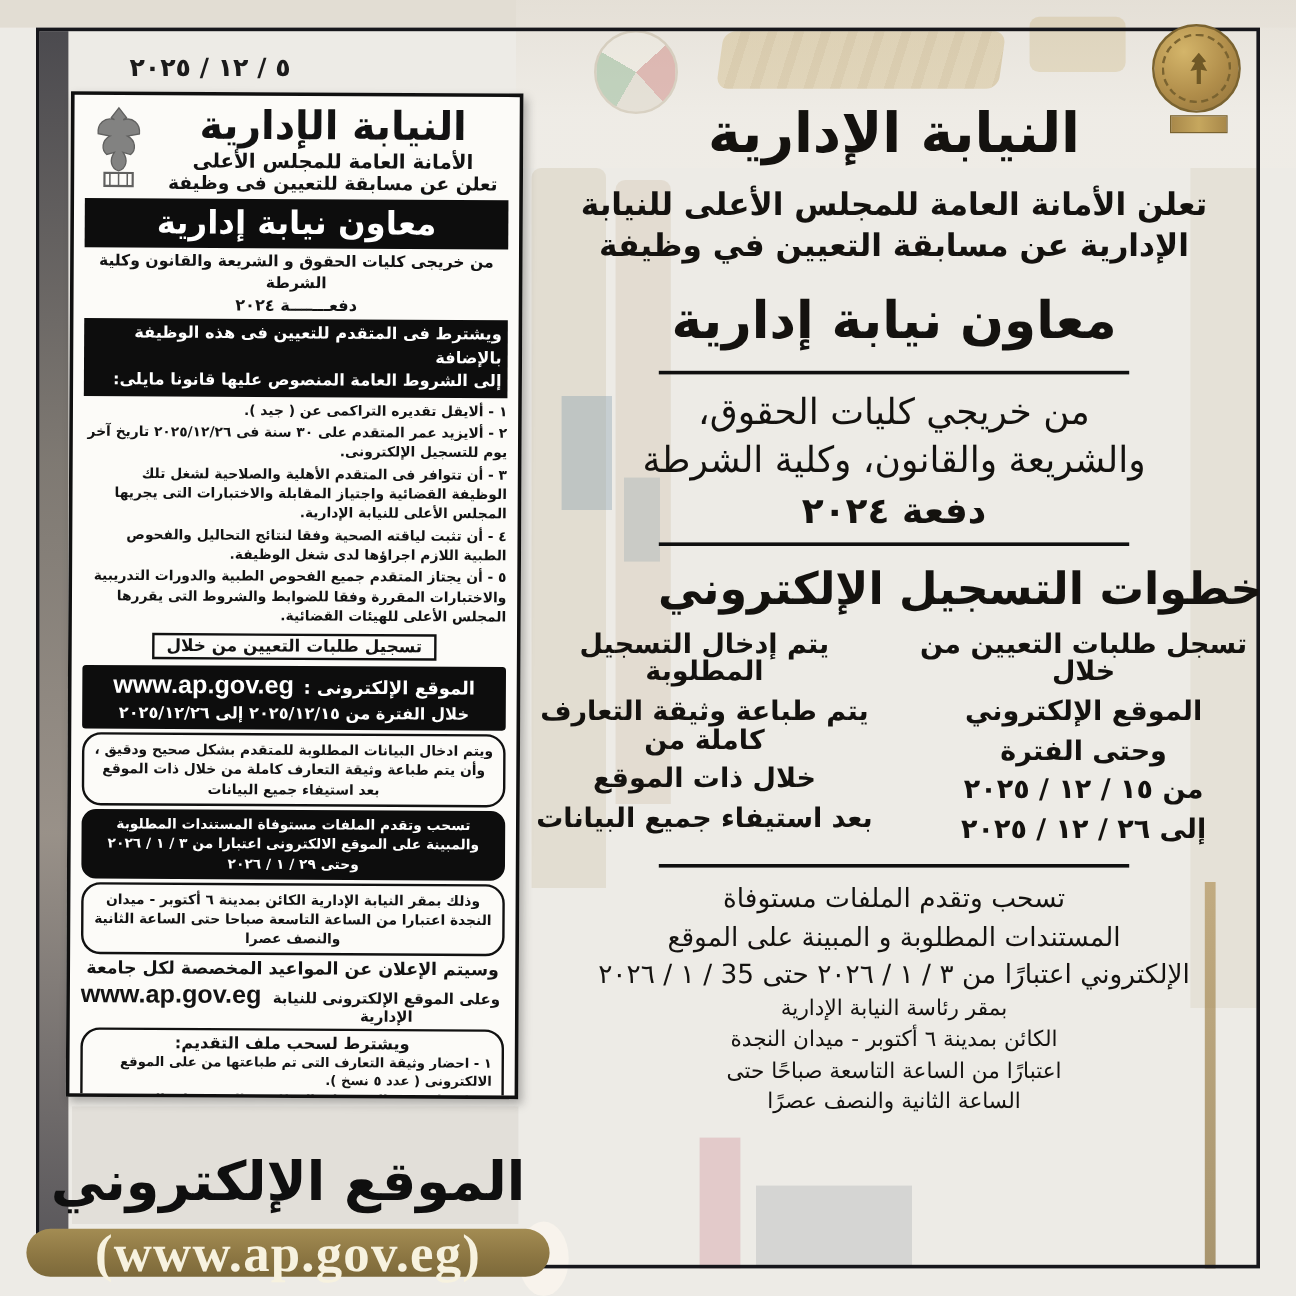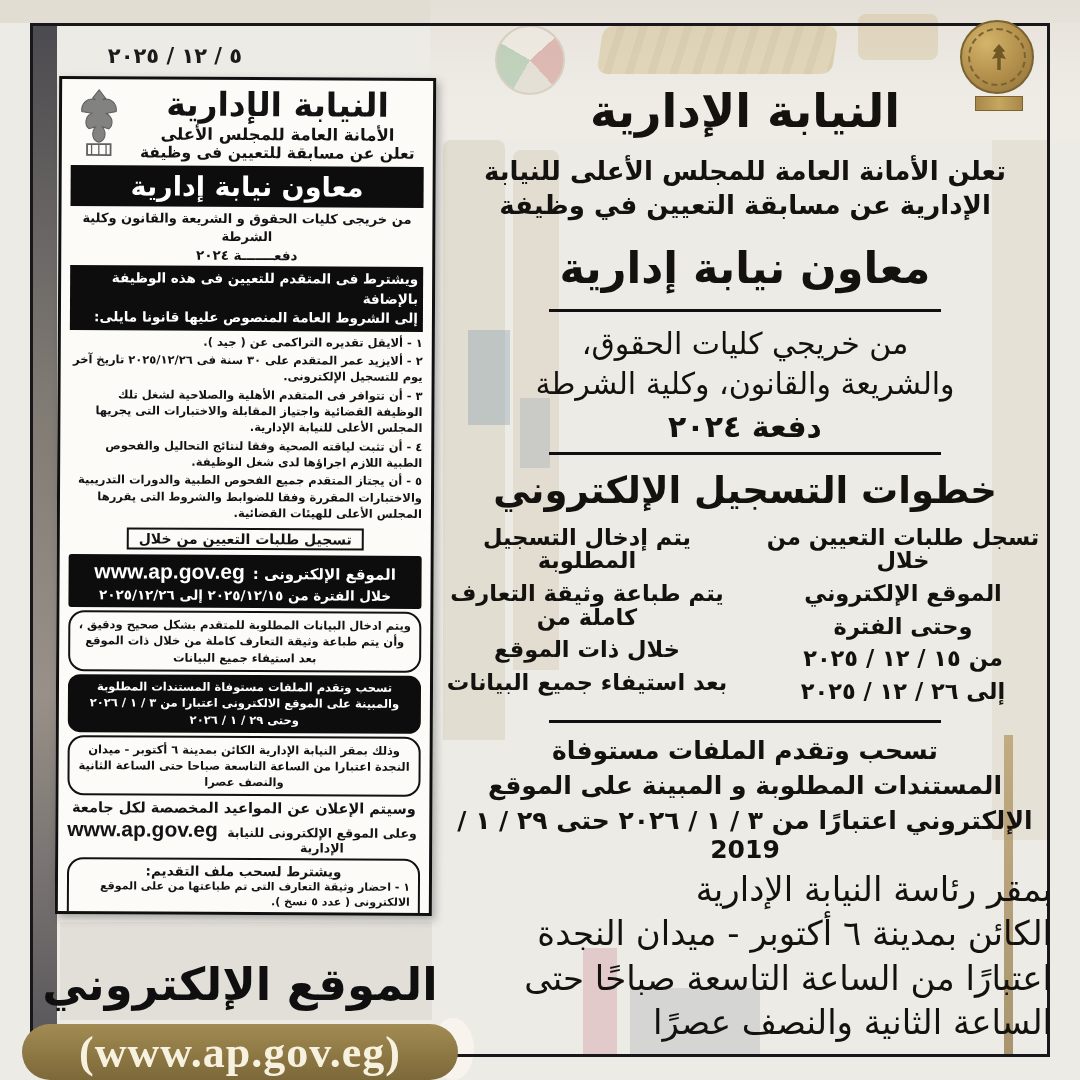--- a/index.html
+++ b/index.html
@@ -89,42 +89,42 @@
   .clip-announce2{display:flex;direction:rtl;justify-content:center;align-items:baseline;gap:6px;}
   .clip-announce2 .ar{font-size:12.5px;font-weight:bold;}
   .clip-announce2 .url{font-size:21px;font-weight:bold;font-family:"Liberation Sans",sans-serif;direction:ltr;}
   .clip-withdraw{border:2.5px solid #111;border-radius:16px;padding:3px 8px;}
   .clip-withdraw .wh{font-size:13.5px;font-weight:bold;}
   .clip-withdraw .wi{font-size:11px;font-weight:bold;text-align:right;line-height:1.4;}
 
   
   .site-label{position:absolute;left:22px;top:958px;width:436px;text-align:center;
     font-size:45px;font-weight:bold;color:#0f0f0f;direction:rtl;z-index:5;}
-  .site-pill{position:absolute;left:22px;top:1024px;width:436px;height:56px;border-radius:28px;
+  .site-pill{position:absolute;left:22px;top:1024px;width:436px;height:40px;border-radius:28px;
     background:linear-gradient(180deg,#a38c53,#8d7743 55%,#7c693a);z-index:7;
     display:flex;align-items:center;justify-content:center;}
   .site-pill span{font-family:"Liberation Serif",serif;font-weight:bold;font-size:44px;
     color:#f7f2df;letter-spacing:1px;}
 
   
   .panel{position:absolute;left:438px;top:84px;width:614px;direction:rtl;
     text-align:center;color:#14120f;z-index:3;}
   .r-title{font-size:46px;font-weight:bold;margin-bottom:16px;}
   .r-intro{font-size:26px;font-weight:bold;line-height:1.32;}
   .r-job{font-size:43px;font-weight:bold;margin-top:20px;}
   .hr{width:392px;border:0;border-top:3px solid #101010;margin:16px auto 12px auto;}
   .hr.short{margin:8px auto 14px auto;}
   .r-elig{font-size:30px;line-height:1.35;}
   .r-batch{font-size:30px;font-weight:bold;margin-top:4px;}
-  .r-steps{font-size:37px;font-weight:bold;margin:4px 0 14px 0;}
+  .r-steps{font-size:37px;font-weight:bold;margin:4px 0 14px 0;text-align:right;}
   .cols{display:flex;direction:rtl;gap:18px;}
   .col{flex:1;}
   .col div{font-size:22.5px;font-weight:bold;margin-bottom:9px;line-height:1.05;}
-  .r-files .b{font-size:25px;font-weight:bold;margin-bottom:6px;line-height:1.15;}
-  .r-files .n{font-size:34px;margin-bottom:5px;line-height:1.15;text-align:right;}
+  .r-files .b{font-size:22px;font-weight:normal;margin-bottom:6px;line-height:1.15;}
+  .r-files .n{font-size:18px;margin-bottom:5px;line-height:1.15;}
 </style>
 </head>
 <body>
 
 <div class="bg bg-topband"></div>
 <div class="bg bg-top-marble"></div>
 <div class="bg bg-flag-emblem"></div>
 <div class="bg bg-gold-callig"></div>
 <div class="bg bg-gold-callig2"></div>
 <div class="bg bg-leftstrip"></div>
@@ -249,20 +249,20 @@
       <div>خلال ذات الموقع</div>
       <div>بعد استيفاء جميع البيانات</div>
     </div>
   </div>
 
   <hr class="hr short">
 
   <div class="r-files">
     <div class="b">تسحب وتقدم الملفات مستوفاة</div>
     <div class="b">المستندات المطلوبة و المبينة على الموقع</div>
-    <div class="b">الإلكتروني اعتبارًا من ٣ / ١ / ٢٠٢٦  حتى ٢٩ / ١ / 2019</div>
+    <div class="b">الإلكتروني اعتبارًا من ٣ / ١ / ٢٠٢٦  حتى 35 / ١ / ٢٠٢٦</div>
     <div class="n">بمقر رئاسة النيابة الإدارية</div>
     <div class="n">الكائن بمدينة ٦ أكتوبر - ميدان النجدة</div>
     <div class="n">اعتبارًا من الساعة التاسعة صباحًا حتى</div>
     <div class="n">الساعة الثانية والنصف عصرًا</div>
   </div>
 
 </div>
 
 </body></html>

